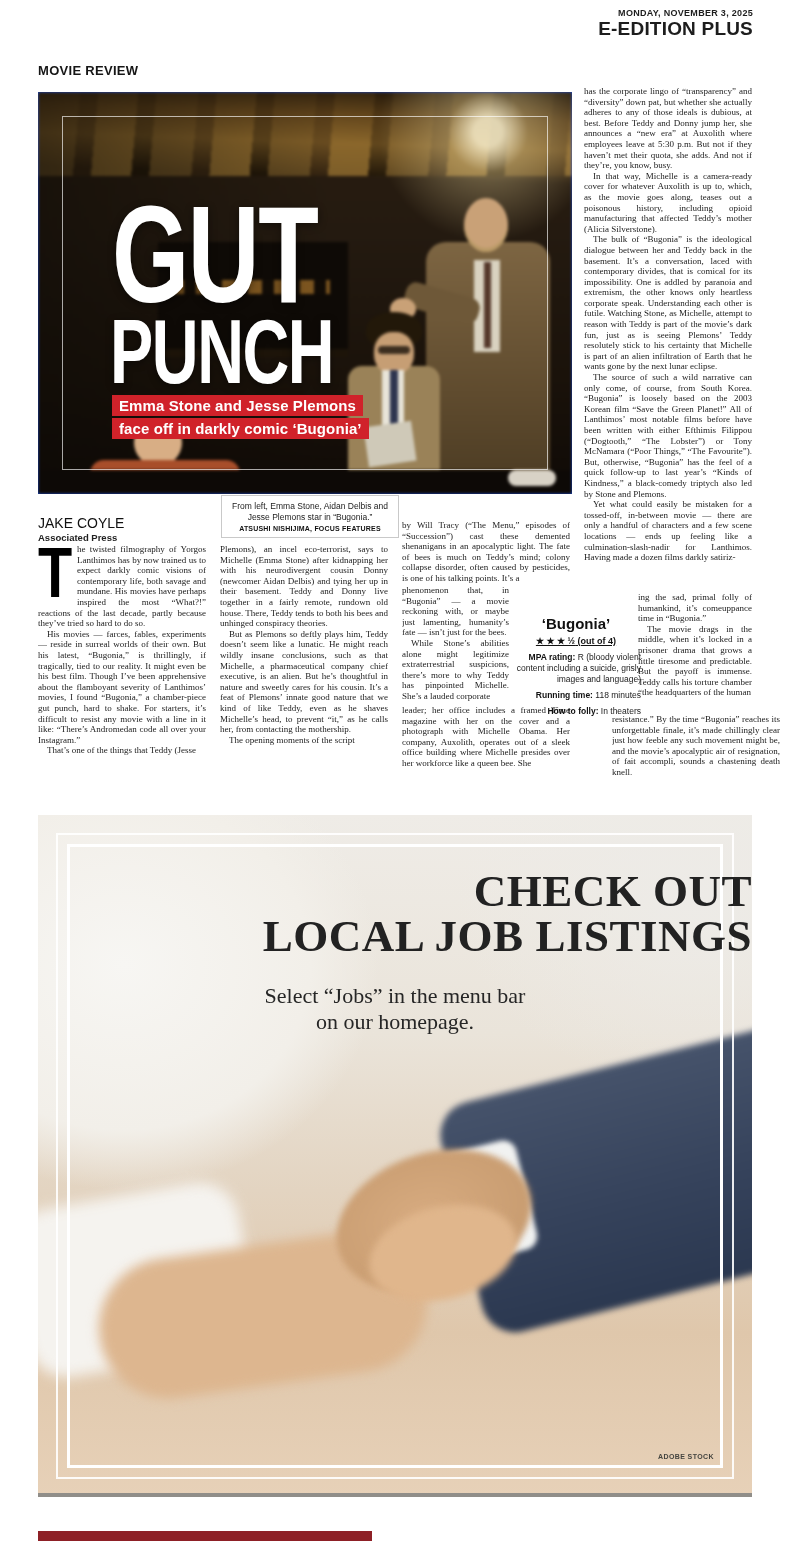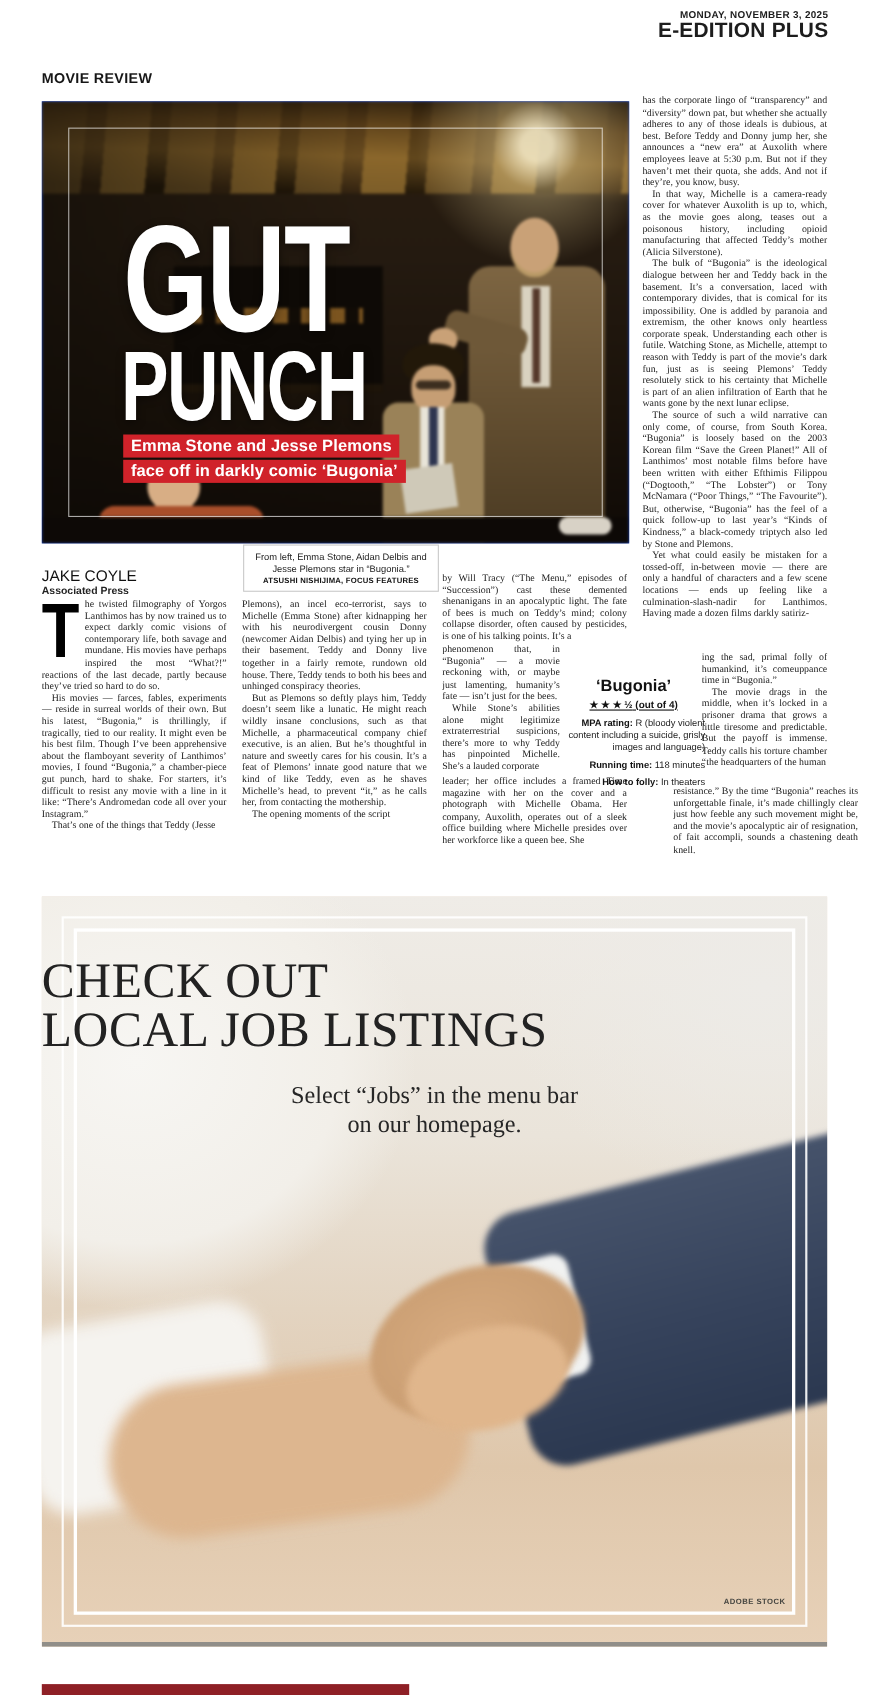--- a/index.html
+++ b/index.html
@@ -103,22 +103,22 @@
   .ad-navy-sleeve{left:418px;top:246px;width:380px;height:236px;transform:rotate(-14deg);border-radius:34px;
       background:linear-gradient(180deg,#46536b 0%,#36435c 55%,#2b3850 100%);filter:blur(3px);}
   .ad-cuff{left:398px;top:332px;width:92px;height:112px;background:#f1f2f1;transform:rotate(-14deg);
       border-radius:14px;filter:blur(2.5px);}
   .ad-hand-r{left:296px;top:338px;width:200px;height:136px;border-radius:50%;transform:rotate(-18deg);
       background:radial-gradient(ellipse at 45% 45%, #d7ab80, #c3976b);filter:blur(3px);}
   .ad-hand-l{left:330px;top:392px;width:150px;height:92px;border-radius:50%;transform:rotate(-14deg);
       background:#e0b68c;filter:blur(3.5px);}
   .ad-frame1{position:absolute;inset:18px;border:2px solid rgba(255,255,255,.9);}
   .ad-frame2{position:absolute;inset:29px;border:3px solid #ffffff;}
-  .ad-head{left:0;top:54px;width:714px;text-align:left;font-family:"Liberation Serif",serif;
-      font-weight:400;font-size:45px;line-height:45px;color:#222;letter-spacing:.5px;}
+  .ad-head{left:0;top:54px;width:714px;text-align:right;font-family:"Liberation Serif",serif;
+      font-weight:700;font-size:45px;line-height:45px;color:#222;letter-spacing:.5px;}
   .ad-sub{left:0;top:168px;width:714px;text-align:center;font-family:"Liberation Serif",serif;
       font-weight:400;font-size:22px;line-height:26px;color:#262626;}
   .ad-credit{top:638px;right:38px;font-size:7px;font-weight:800;letter-spacing:.4px;color:#454540;}
 
   .footer-bar{top:1531px;left:38px;width:334px;height:10px;}
 </style>
 </head>
 <body>
 
 <div class="page">

